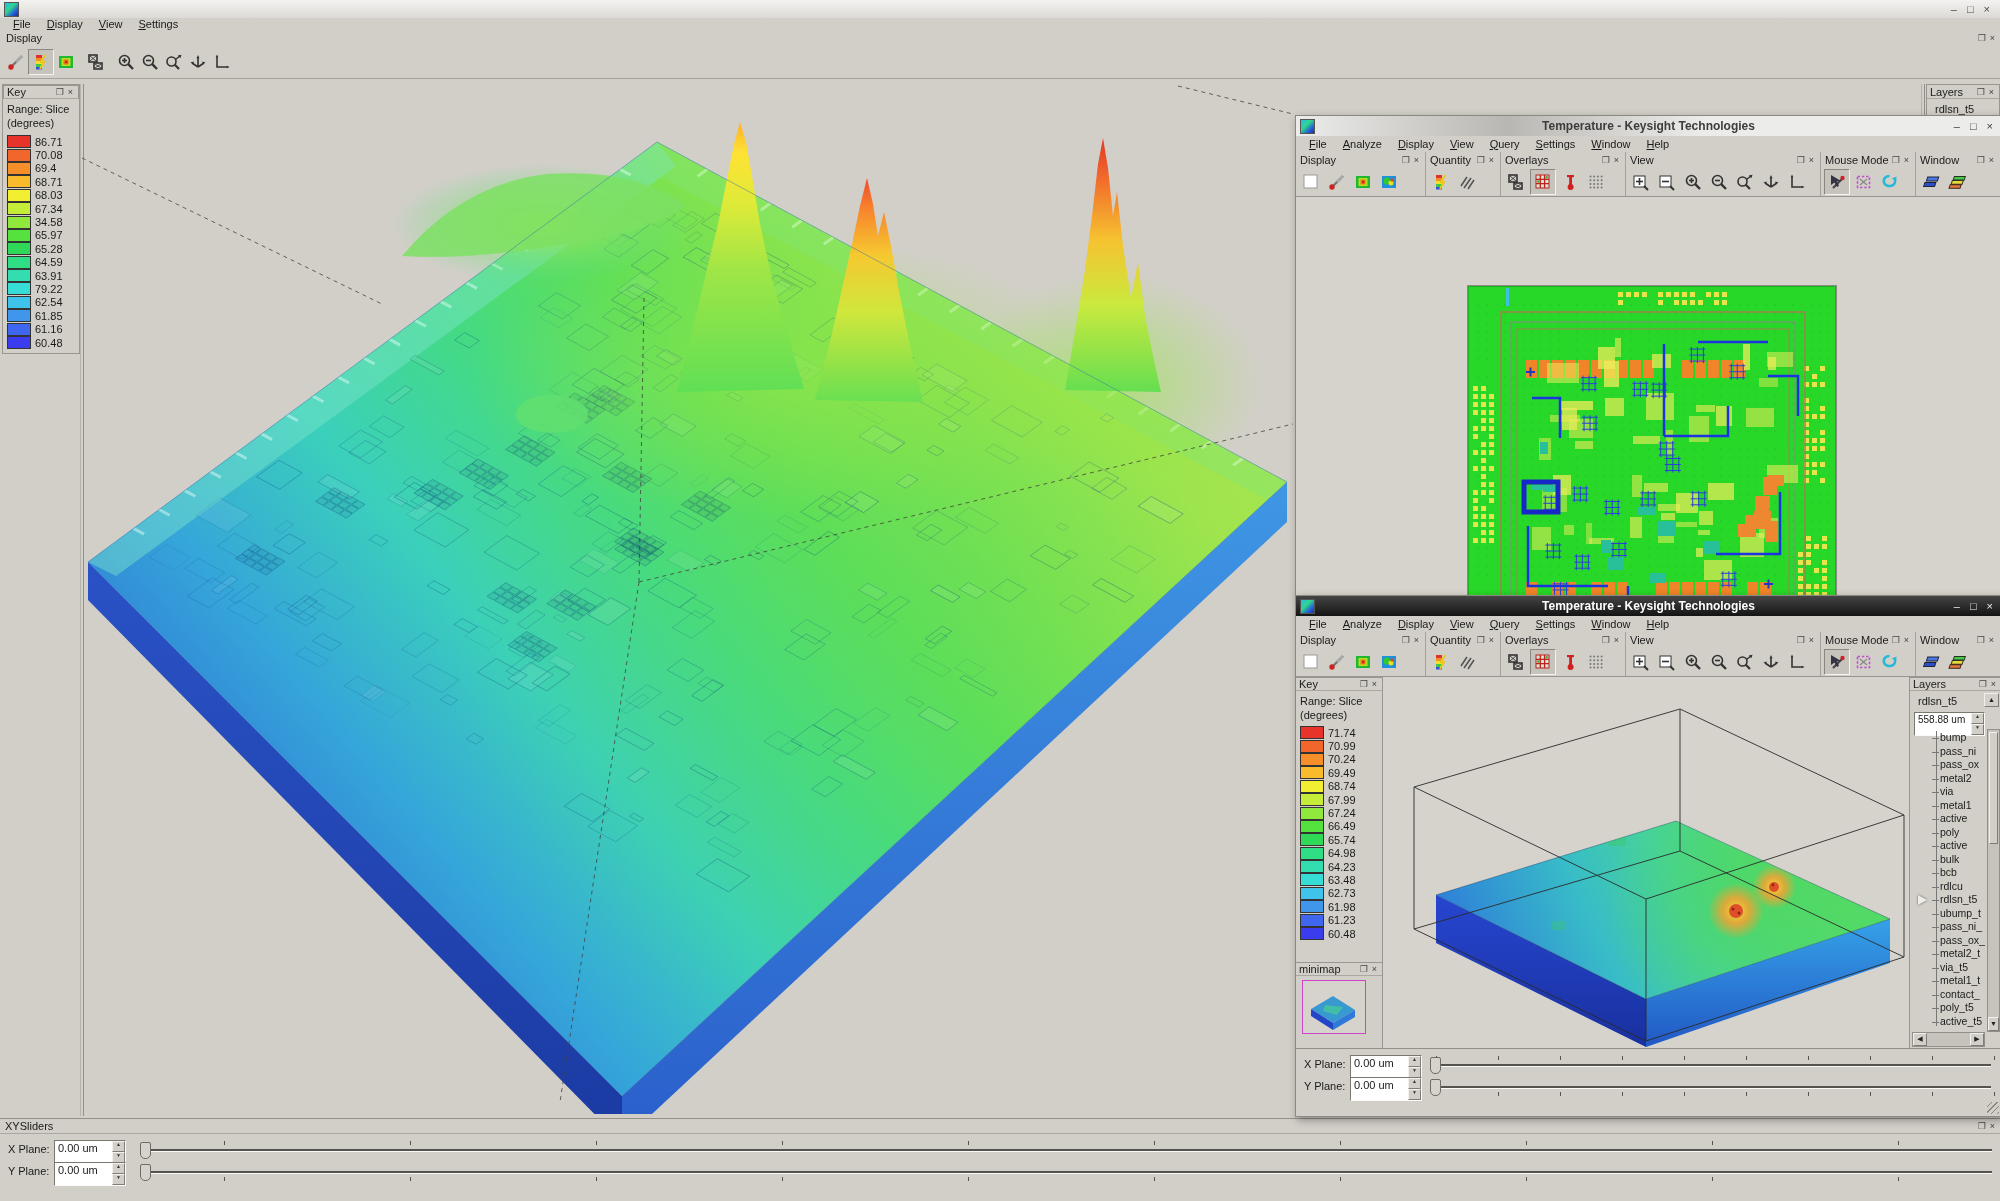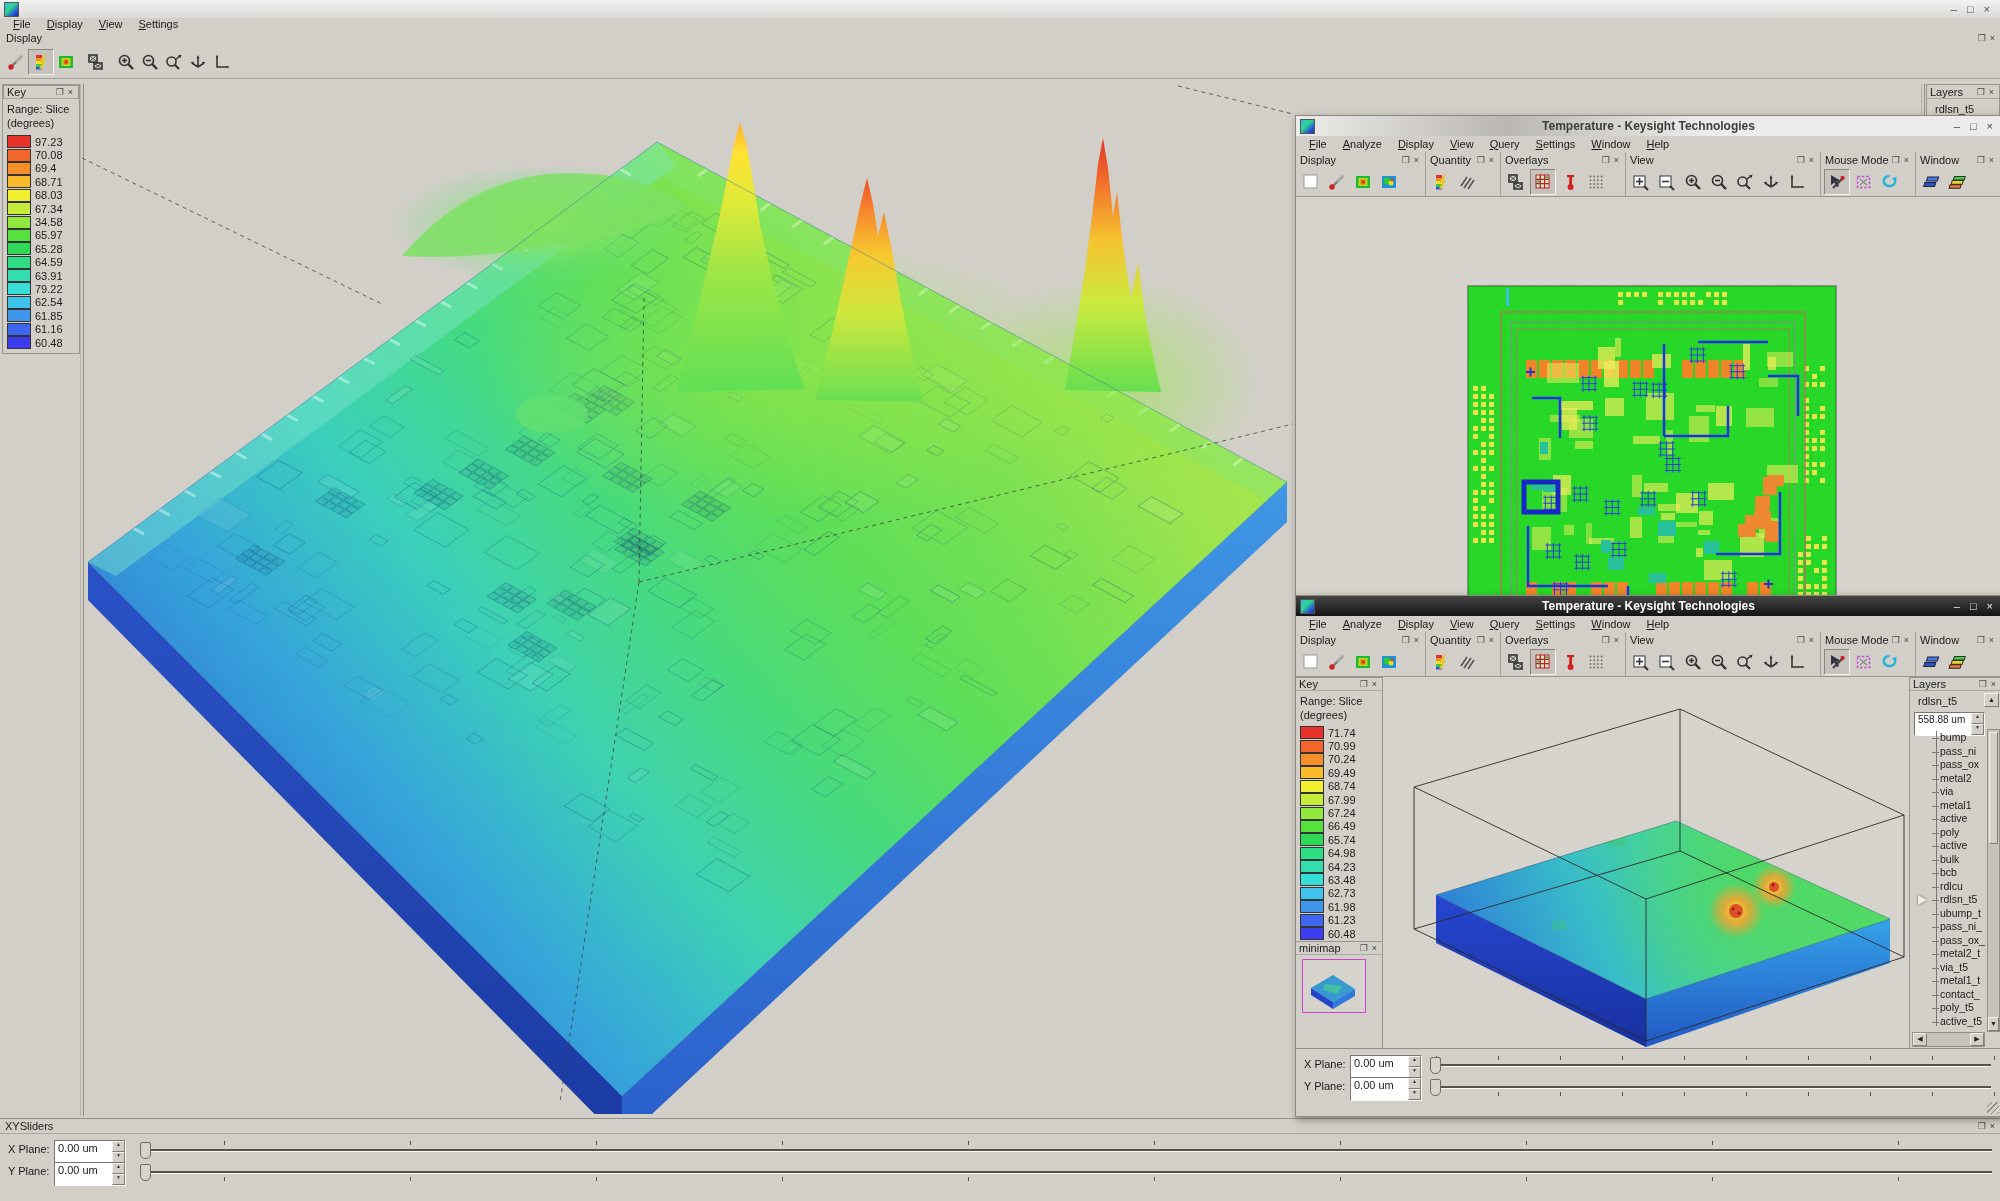--- a/index.html
+++ b/index.html
@@ -157,21 +157,21 @@
     <div class="panel-hdr">
       <span class="ph-lbl">Key</span>
       <span class="mini-ic">❐</span>
       <span class="mini-ic">×</span>
     </div>
     <div style="padding:4px 0 2px 4px;">Range: Slice</div>
     <div style="padding:0 0 6px 4px;">(degrees)</div>
     <div id="main-key-rows" style="padding-bottom:4px;">
         <div class="key-row">
           <span class="key-sw" style="background: rgb(232, 51, 43);"></span>
-          <span>97.23</span>
+          <span>86.71</span>
         </div>
         <div class="key-row">
           <span class="key-sw" style="background: rgb(240, 102, 43);"></span>
           <span>70.08</span>
         </div>
         <div class="key-row">
           <span class="key-sw" style="background: rgb(246, 142, 42);"></span>
           <span>69.4</span>
         </div>
         <div class="key-row">
@@ -1656,21 +1656,21 @@
           </div>
           <div class="key-row">
             <span class="key-sw" style="background: rgb(63, 102, 238);"></span>
             <span>61.23</span>
           </div>
           <div class="key-row">
             <span class="key-sw" style="background: rgb(58, 60, 238);"></span>
             <span>60.48</span>
           </div>
         </div>
-      <div class="panel-hdr" style="margin-top:1px;border-left:none;border-right:none;justify-content:center;">
+      <div class="panel-hdr" style="margin-top:22px;border-left:none;border-right:none;justify-content:center;">
         <span class="ph-lbl">minimap</span>
         <span class="mini-ic">❐</span>
         <span class="mini-ic">×</span>
       </div>
       <div style="margin:4px 6px;border:1px solid #cc44cc;width:62px;height:52px;background:#d6d3cc;">
         <svg width="60" height="50">
           <polygon points="8,28 30,15 52,29 30,42" fill="#3898d0"></polygon>
           <polygon points="8,28 30,42 30,49 8,35" fill="#2346c8"></polygon>
           <polygon points="30,42 52,29 52,36 30,49" fill="#2f7ad8"></polygon>
           <polygon points="22,24 40,26 34,34 20,30" fill="#44c89a" opacity="0.8"></polygon>

